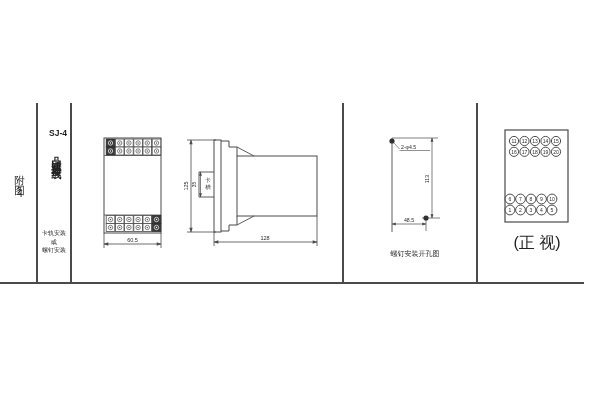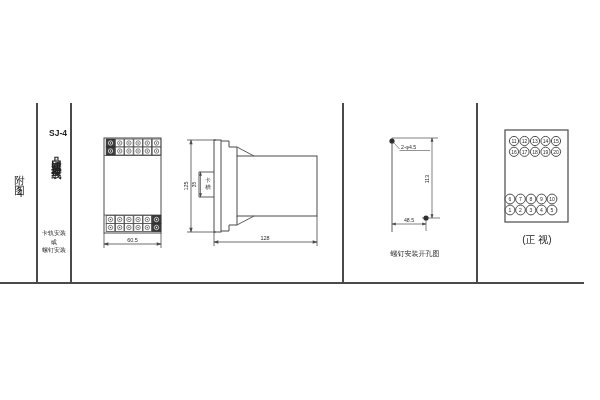--- a/index.html
+++ b/index.html
@@ -14,21 +14,21 @@
     white-space:nowrap;color:#222;
   }
   .fig-num{left:13px;top:167px;font-size:10.5px;letter-spacing:10px;}
   .model{position:absolute;left:37px;top:128px;width:42px;text-align:center;font-size:8.5px;font-weight:bold;color:#222;}
   .type-label{left:49px;top:148px;font-size:10px;letter-spacing:2.5px;font-weight:bold;}
   .mount{position:absolute;left:37px;top:229px;width:34px;text-align:center;font-size:6px;line-height:8.5px;color:#222;}
   .drawing{position:absolute;}
   svg text{fill:#2a2a2a;}
   .cap{position:absolute;font-size:7px;color:#222;}
   .cap-drill{left:377px;top:249px;width:76px;text-align:center;}
-  .cap-front{left:505px;top:233px;width:64px;text-align:center;font-size:10px;}
+  .cap-front{left:505px;top:233px;width:64px;text-align:center;font-size:16px;}
 </style>
 </head>
 <body>
 
 <div class="vline" style="left:36px"></div>
 <div class="vline" style="left:70px"></div>
 <div class="vline" style="left:342px"></div>
 <div class="vline" style="left:476px"></div>
 <div class="hline"></div>
 

